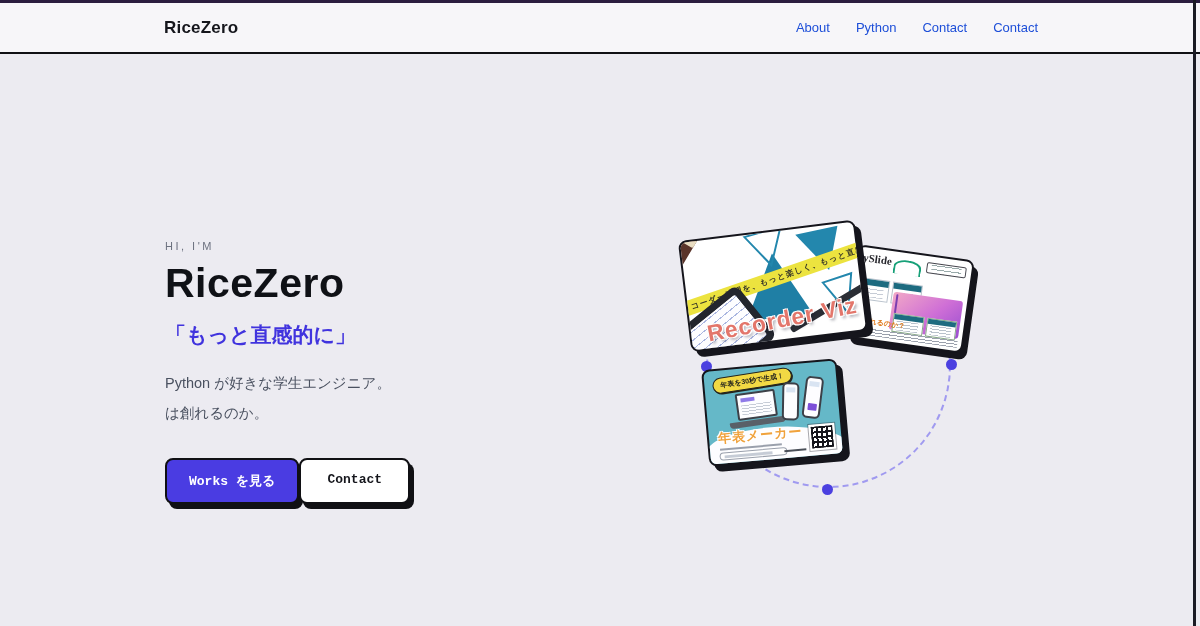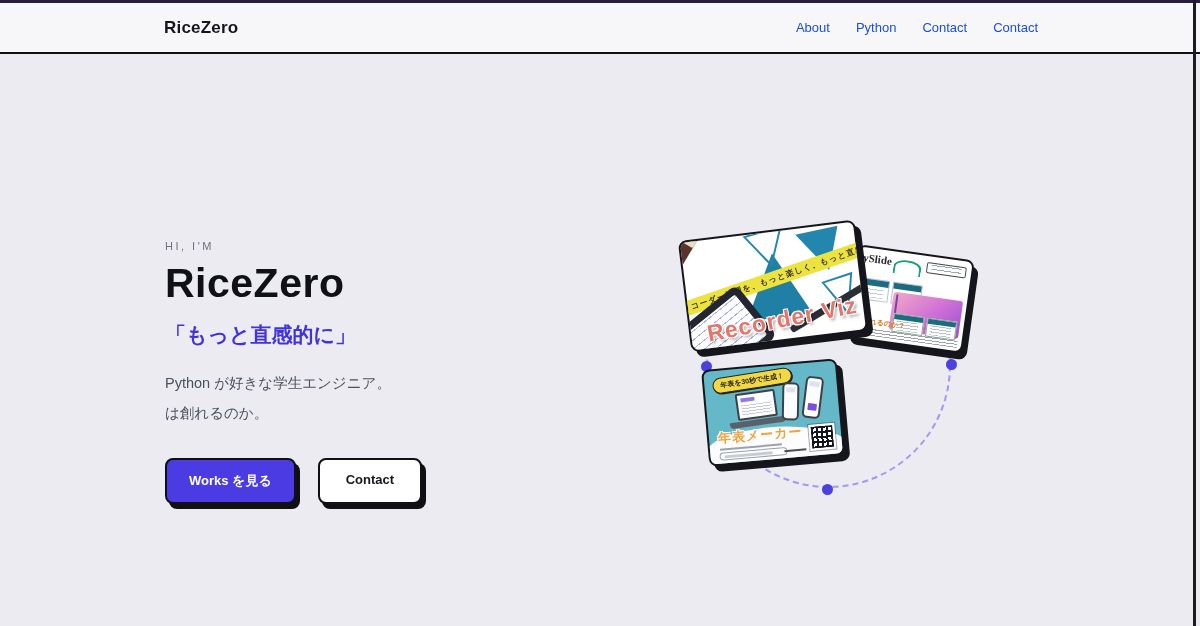--- a/index.html
+++ b/index.html
@@ -30,21 +30,21 @@
   }
 
   
   .hero {
     position:absolute; left:165px; top:240px; width:440px; z-index:10;
   }
   .eyebrow { font-size:11px; letter-spacing:2.5px; color:#6d7280; font-weight:400; }
   .hero h1 { font-size:41px; font-weight:700; color:#0f1116; margin-top:8px; letter-spacing:.5px; }
   .tagline { font-size:21px; font-weight:700; color:#4033de; margin-top:14px; }
   .desc { margin-top:20px; font-size:14.5px; color:#4a5160; line-height:2.05; }
-  .btn-row { display:flex; gap:22px; margin-top:30px; }
+  .btn-row { display:flex; margin-top:30px;font-family:Liberation Mono, monospace; }
   .btn {
     display:inline-block; padding:12px 22px; font-size:13px; font-weight:700;
     border:2px solid #101014; border-radius:8px; box-shadow:4px 5px 0 #101014;
     cursor:pointer; white-space:nowrap;
   }
   .btn-primary { background:#4a3ce2; color:#fff; }
   .btn-secondary { background:#fff; color:#15161c; padding:12px 26px; }
 
   
   .stage { position:absolute; inset:0; z-index:5; }

